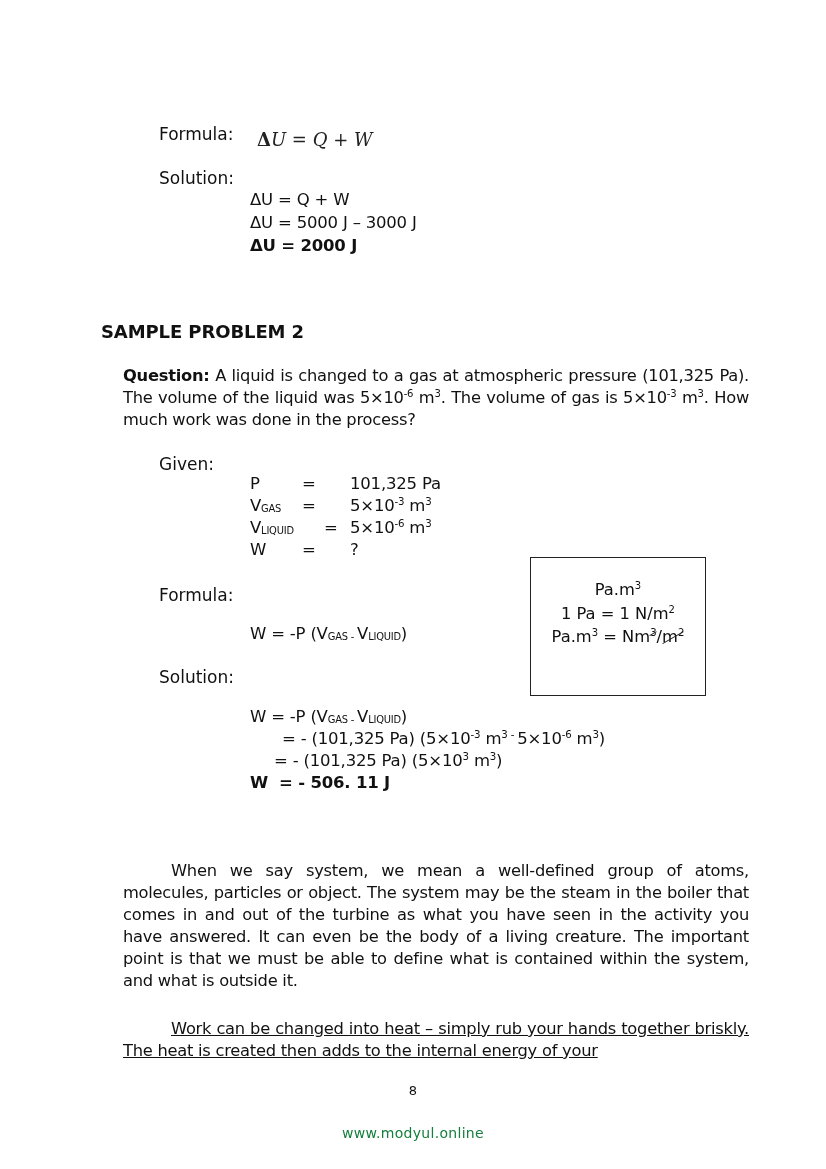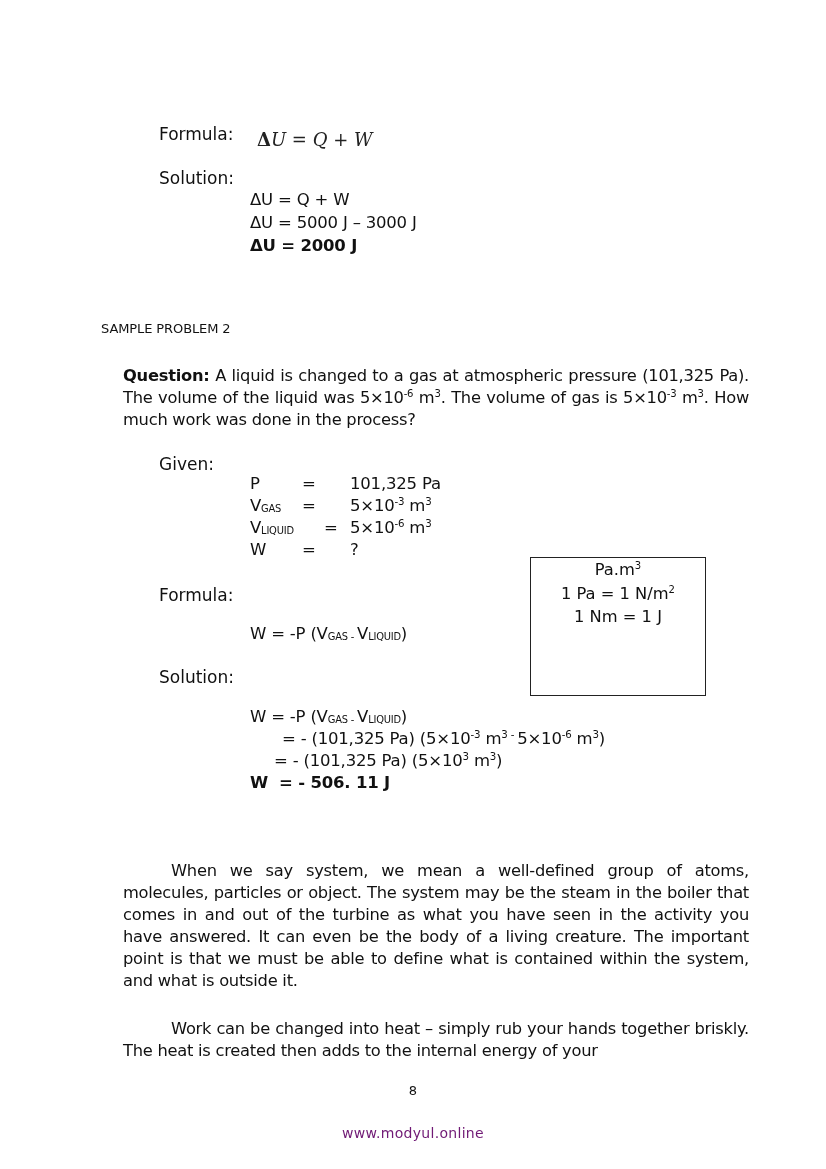--- a/index.html
+++ b/index.html
@@ -12,39 +12,39 @@
   .label { font-size: 17px; }
   .bold { font-weight: bold; }
   sup, sub { font-size: 62%; line-height: 0; }
   sup { vertical-align: 0.6em; }
   sub { vertical-align: -0.15em; font-size: 60%; }
   .formula-img {
     font-family: "DejaVu Serif", serif; font-style: italic; font-size: 18px;
     color: #222;
   }
   .formula-img .delta { font-style: normal; font-weight: bold; }
-  .heading { font-size: 13px; font-weight: normal; letter-spacing: -0.1px; text-align: center; }
+  .heading { font-size: 18px; font-weight: bold; letter-spacing: -0.1px; text-align: center; }
   .para {
     position: absolute; left: 101px; width: 626px;
     font-size: 16.3px; line-height: 22px; text-align: justify; letter-spacing: -0.25px; margin-left: 22px;
   }
   .para .indent { display: inline-block; width: 48px; }
   .given-row { position: absolute; font-size: 16.5px; letter-spacing: -0.2px; white-space: nowrap; }
   .box {
     position: absolute; left: 530px; top: 557px; width: 176px; height: 139px;
     border: 1.5px solid #222; box-sizing: border-box;
-    text-align: center; font-size: 16.3px; line-height: 23.6px; padding-top: 0;
+    text-align: center; font-size: 16.3px; line-height: 23.6px; padding-top: 20px;
   }
   .strike { position: relative; display: inline-block; }
   .strike::after {
     content: ""; position: absolute; left: -1px; right: -1px; top: 50%;
     border-top: 1px solid #222; transform: rotate(-30deg);
   }
   .page-num { left: 0; width: 826px; text-align: center; font-size: 13px; }
-  .watermark { left: 0; width: 826px; text-align: center; font-size: 14px; color: #701a75; letter-spacing: 0.3px; }
+  .watermark { left: 0; width: 826px; text-align: center; font-size: 14px; color: #15803d; letter-spacing: 0.3px; }
 </style>
 </head>
 <body>
 
 <div class="abs label" style="left:159px; top:124px;">Formula:</div>
 <div class="abs formula-img" style="left:257px; top:129px;">
   <span class="delta">Δ</span><span>U = Q + W</span>
 </div>
 
 <div class="abs label" style="left:159px; top:168px;">Solution:</div>
@@ -84,35 +84,35 @@
 <div class="abs label" style="left:159px; top:585px;">Formula:</div>
 <div class="abs txt" style="left:250px; top:624px;">
   <span>W = -P (V</span><sub>GAS - </sub><span>V</span><sub>LIQUID</sub><span>)</span>
 </div>
 
 <div class="abs label" style="left:159px; top:667px;">Solution:</div>
 
 <div class="box">
   <div><span>Pa.m</span><sup>3</sup></div>
   <div><span>1 Pa = 1 N/m</span><sup>2</sup></div>
-  <div>1 Nm = 1 J</div>
+  <div><span>Pa.m</span><sup>3</sup><span> = Nm</span><sup class="strike">3</sup><span>/</span><span class="strike"><span>m</span><sup>2</sup></span></div>
 </div>
 
 <div class="abs txt" style="left:250px; top:707px;">
   <span>W = -P (V</span><sub>GAS - </sub><span>V</span><sub>LIQUID</sub><span>)</span>
 </div>
 <div class="abs txt" style="left:274px; top:729px;margin-left:8px;">
   <span>= - (101,325 Pa) (5×10</span><sup>-3</sup><span> m</span><sup>3</sup><sup> - </sup><span>5×10</span><sup>-6</sup><span> m</span><sup>3</sup><span>)</span>
 </div>
 <div class="abs txt" style="left:274px; top:751px;">
   <span>= - (101,325 Pa) (5×10</span><sup>3</sup><span> m</span><sup>3</sup><span>)</span>
 </div>
 <div class="abs txt bold" style="left:250px; top:773px; white-space:pre;">W  = - 506. 11 J</div>
 
 <div class="para" style="top:860px;">
   <span class="indent"></span><span>When we say system, we mean a well-defined group of atoms, molecules, particles or object. The system may be the steam in the boiler that comes in and out of the turbine as what you have seen in the activity you have answered. It can even be the body of a living creature. The important point is that we must be able to define what is contained within the system, and what is outside it.</span>
 </div>
-<div class="para" style="top:1018px;">
+<div class="para" style="top:1018px;text-decoration:underline;">
   <span class="indent"></span><span>Work can be changed into heat – simply rub your hands together briskly. The heat is created then adds to the internal energy of your</span>
 </div>
 
 <div class="abs page-num" style="top:1083px;">8</div>
 <div class="abs watermark" style="top:1125px;">www.modyul.online</div>
 
 </body></html>

